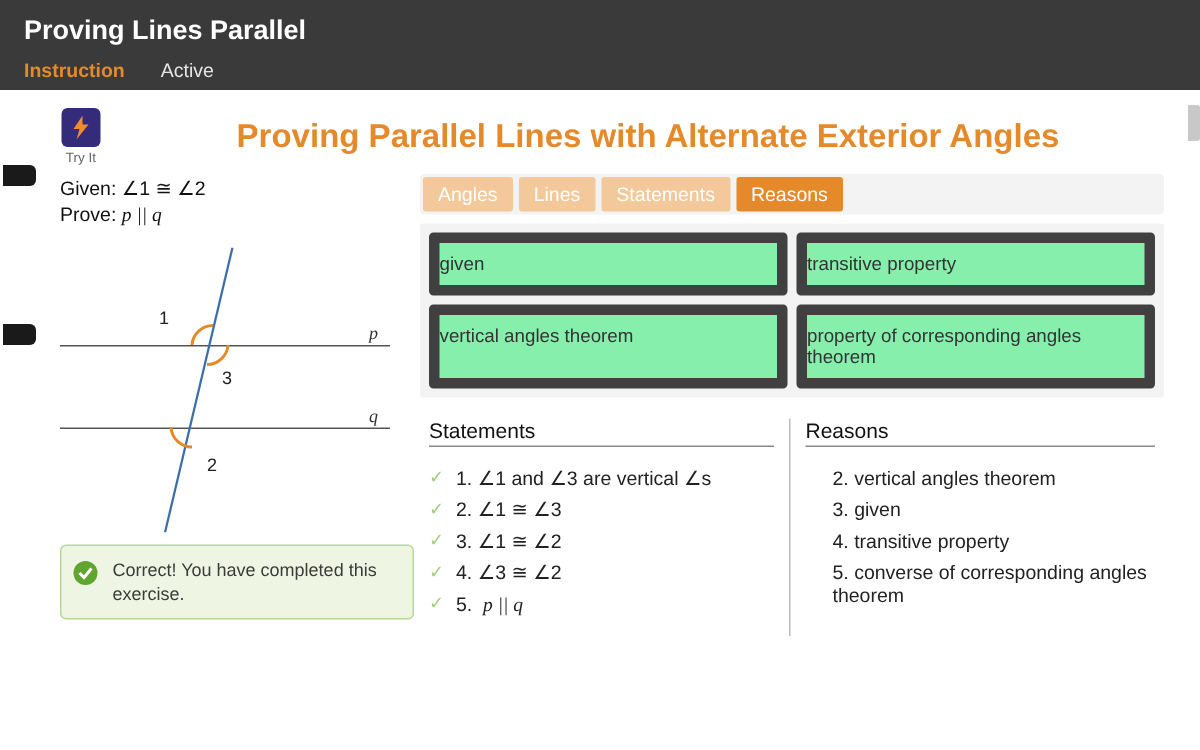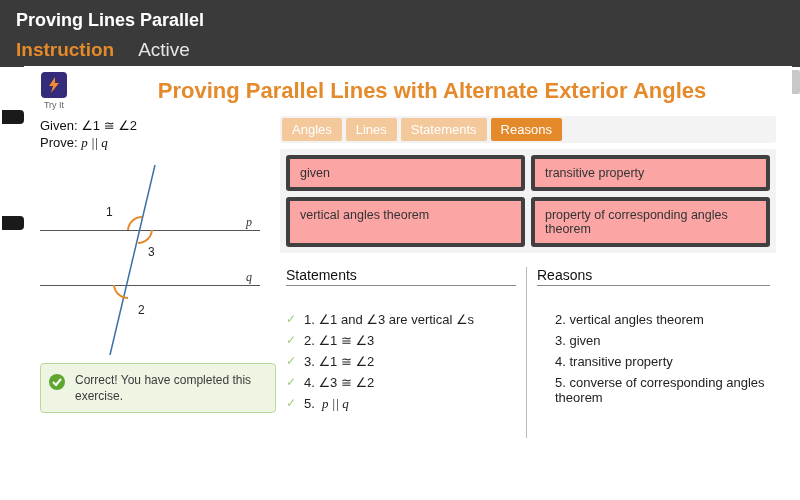--- a/index.html
+++ b/index.html
@@ -6,21 +6,21 @@
   .wrap { width:800px; height:500px; overflow:hidden; background:#fff; position:relative; }
 
   
   .header {
     background:#3a3a3a;
     color:#fff;
     padding:6px 16px 0 16px;
     box-sizing:border-box;
   }
   .header .title { font-size:18px; font-weight:bold; margin:4px 0 8px 0; }
-  .header .tabs { display:flex; gap:24px; font-size:19px; padding-bottom:6px; }
+  .header .tabs { display:flex; gap:24px; font-size:13px; padding-bottom:6px; }
   .header .tab { cursor:pointer; color:#e6e6e6; }
   .header .tab.active { color:#e58a2b; font-weight:bold; }
 
   
   .page { position:absolute; left:24px; right:8px; top:66px; bottom:0; background:#fff; }
 
   
   .chip {
     position:absolute;
     left:-22px;
@@ -110,39 +110,39 @@
   
   .chips {
     margin-top:6px;
     background:#f3f3f3;
     padding:6px; border-radius:2px;
     display:grid;
     grid-template-columns: 1fr 1fr;
     gap:6px;
   }
   .chipbtn {
-    background:#fca5a5;
-    border:4px solid #404040;
+    background:#86efac;
+    border:7px solid #404040;
     border-radius:3px;
-    padding:7px 10px;
+    padding:7px 0;
     font-size:12.5px;
     color:#333;
     cursor:pointer;
   }
 
   
   .proof { margin-top:14px; display:flex; }
   .col { flex:1; padding:0 6px; }
   .col.left-col { flex:0 0 230px; }
   .col h4 {
     margin:0; font-weight:normal; font-size:14px; color:#111;
     border-bottom:1px solid #888; padding-bottom:2px;
   }
   .sep { width:1px; background:#bbb; margin:0 4px; }
-  ol.plist { list-style:none; padding:0; margin:23px 0; }
+  ol.plist { list-style:none; padding:0; margin:10px 0; }
   ol.plist li { font-size:13px; color:#222; padding:3px 0; position:relative; padding-left:18px; }
   ol.plist.check li::before {
     content:"✓"; position:absolute; left:0; top:3px;
     color:#9fcf7a; font-size:12px;
   }
 </style>
 </head>
 <body>
 <div class="wrap">
 

